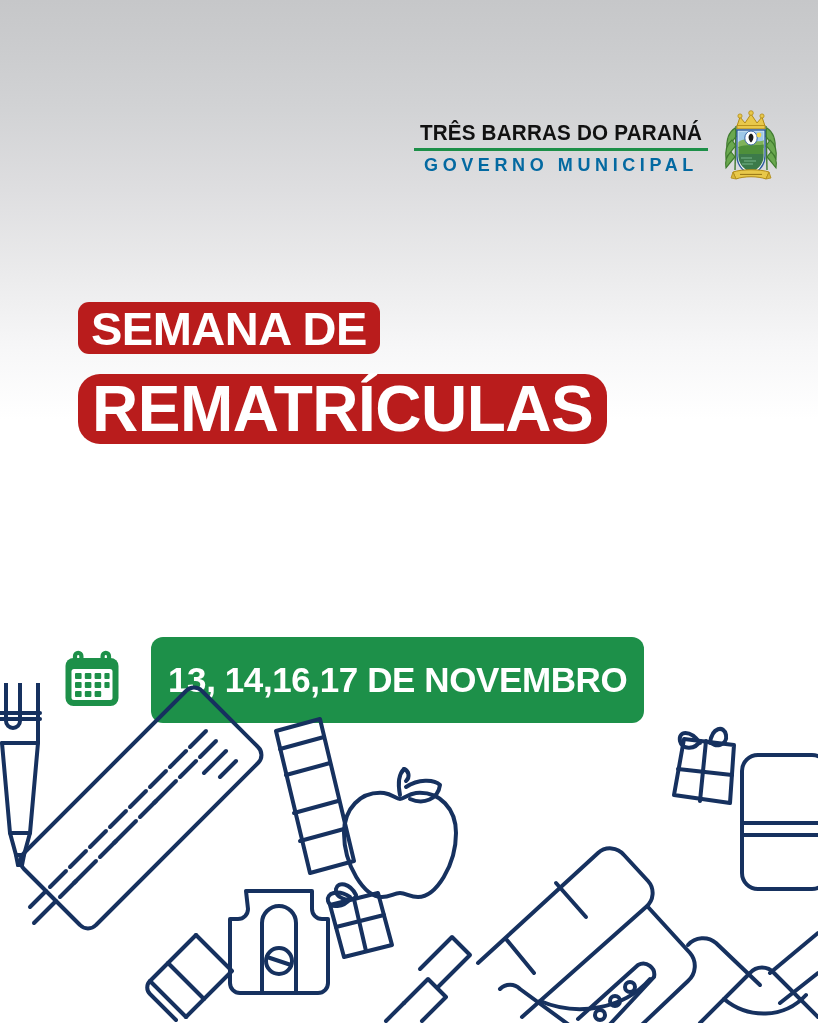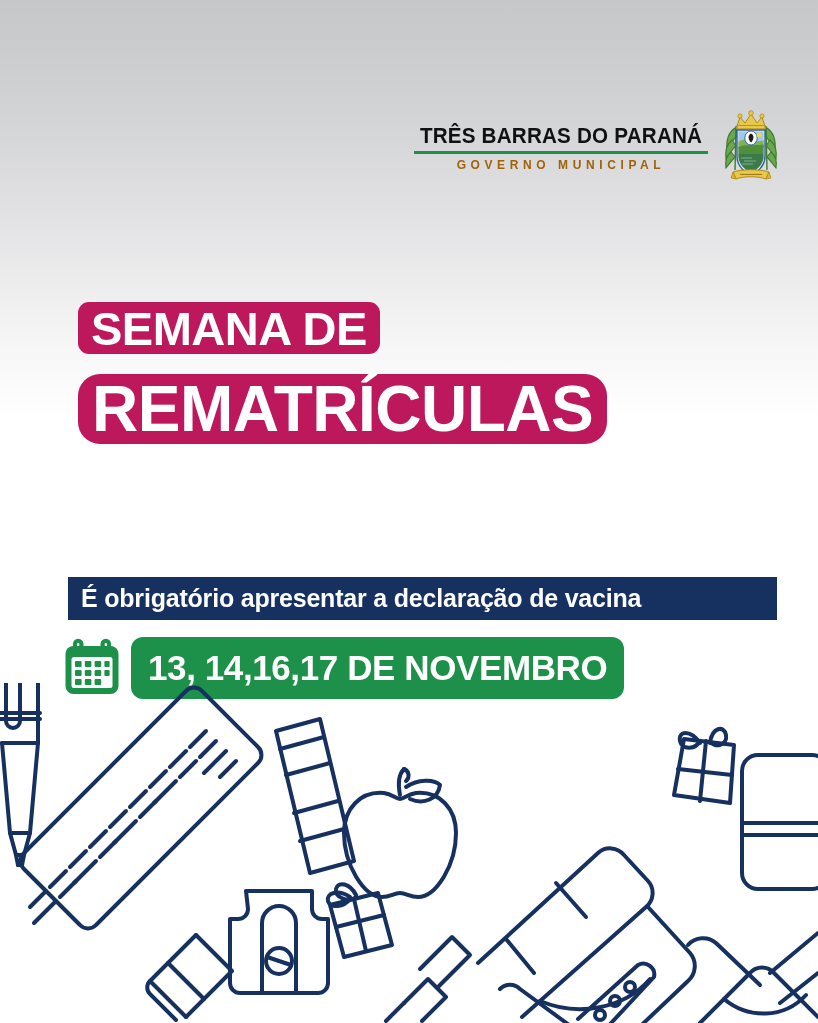--- a/index.html
+++ b/index.html
@@ -58,37 +58,37 @@
     font-stretch: condensed;
     transform: scaleX(0.96);
   }
   .wordmark-rule {
     width: 100%;
     height: 3px;
     background: #1d8f48;
     margin: 4px 0 5px 0;
   }
   .wordmark-bottom {
-    font-size: 12px;
+    font-size: 18px;
     font-weight: bold;
     letter-spacing: 4.6px;
-    color: #a16207;
+    color: #0369a1;
     line-height: 1;
     white-space: nowrap;
   }
   .crest {
     width: 58px;
     height: 76px;
     flex: 0 0 auto;
   }
 
   
   .title-badge {
     position: absolute;
-    background: #be185d;
+    background: #b91c1c;
     border-radius: 11px;
     color: #ffffff;
     font-weight: bold;
     display: flex;
     align-items: center;
     white-space: nowrap;
     letter-spacing: -0.5px;
   }
   #badge-semana {
     left: 78px;
@@ -146,28 +146,29 @@
     top: 637px;
     display: flex;
     align-items: center;
     gap: 9px;
   }
   .cal-icon { width: 60px; height: 60px; flex: 0 0 auto; }
   .date-badge {
     background: #1d9049;
     border-radius: 12px;
     height: 54px;
-    padding: 4px 17px;
+    padding: 16px 17px;
     display: flex;
     align-items: center;
     color: #ffffff;
     font-size: 35px;
     font-weight: bold;
     letter-spacing: -0.4px;
     white-space: nowrap;
+    margin-left: 20px;
   }
 
   
   .illustration {
     position: absolute;
     left: 0;
     bottom: 0;
     width: 818px;
     height: 340px;
   }
@@ -231,21 +232,20 @@
       <path d="M11 62 L9 68 L14 69 Z" fill="#d8b63a" stroke="#b28b16" stroke-width="0.8"></path>
       <path d="M47 62 L49 68 L44 69 Z" fill="#d8b63a" stroke="#b28b16" stroke-width="0.8"></path>
     </svg>
   </div>
 
   <div class="title-badge" id="badge-semana">SEMANA DE</div>
 
   <div class="title-badge" id="badge-rematriculas">REMATRÍCULAS</div>
 
 
-  <div class="navy-banner">É obrigatório apresentar a declaração de vacina</div>
 
   <div class="date-row">
     <svg class="cal-icon" viewBox="0 0 60 60">
       <path d="M13 9 v-3 a3.2 3.2 0 0 1 6.4 0 v3" fill="none" stroke="#1d9049" stroke-width="4.2" stroke-linecap="round"></path>
       <path d="M40.6 9 v-3 a3.2 3.2 0 0 1 6.4 0 v3" fill="none" stroke="#1d9049" stroke-width="4.2" stroke-linecap="round"></path>
       <rect x="3.5" y="8" width="53" height="48" rx="8" fill="#1d9049"></rect>
       <rect x="9.5" y="19" width="41" height="31" rx="2.5" fill="#ffffff"></rect>
       <g fill="#1d9049">
         <rect x="13" y="23" width="6.6" height="6" rx="1"></rect>
         <rect x="22.8" y="23" width="6.6" height="6" rx="1"></rect>

